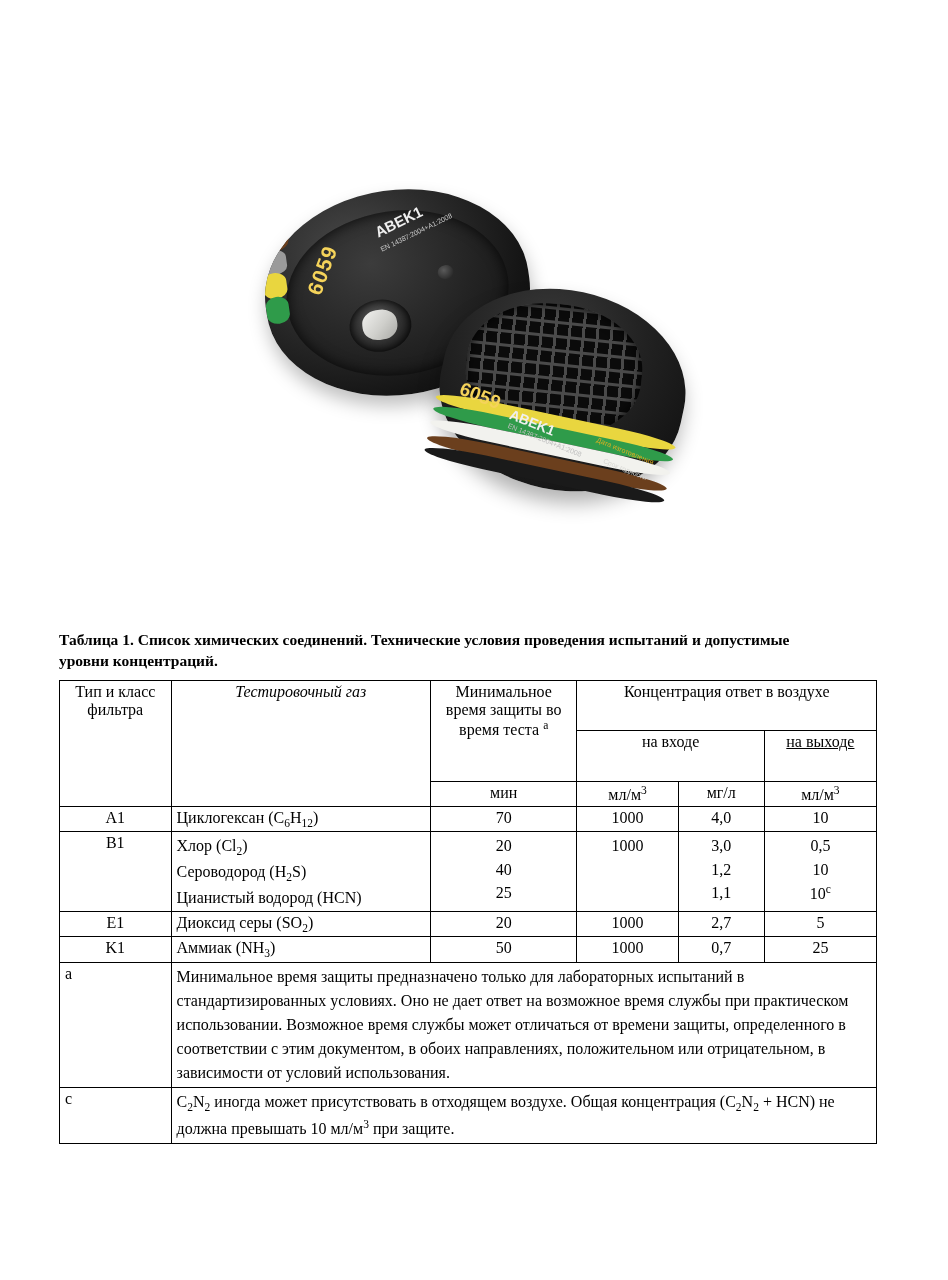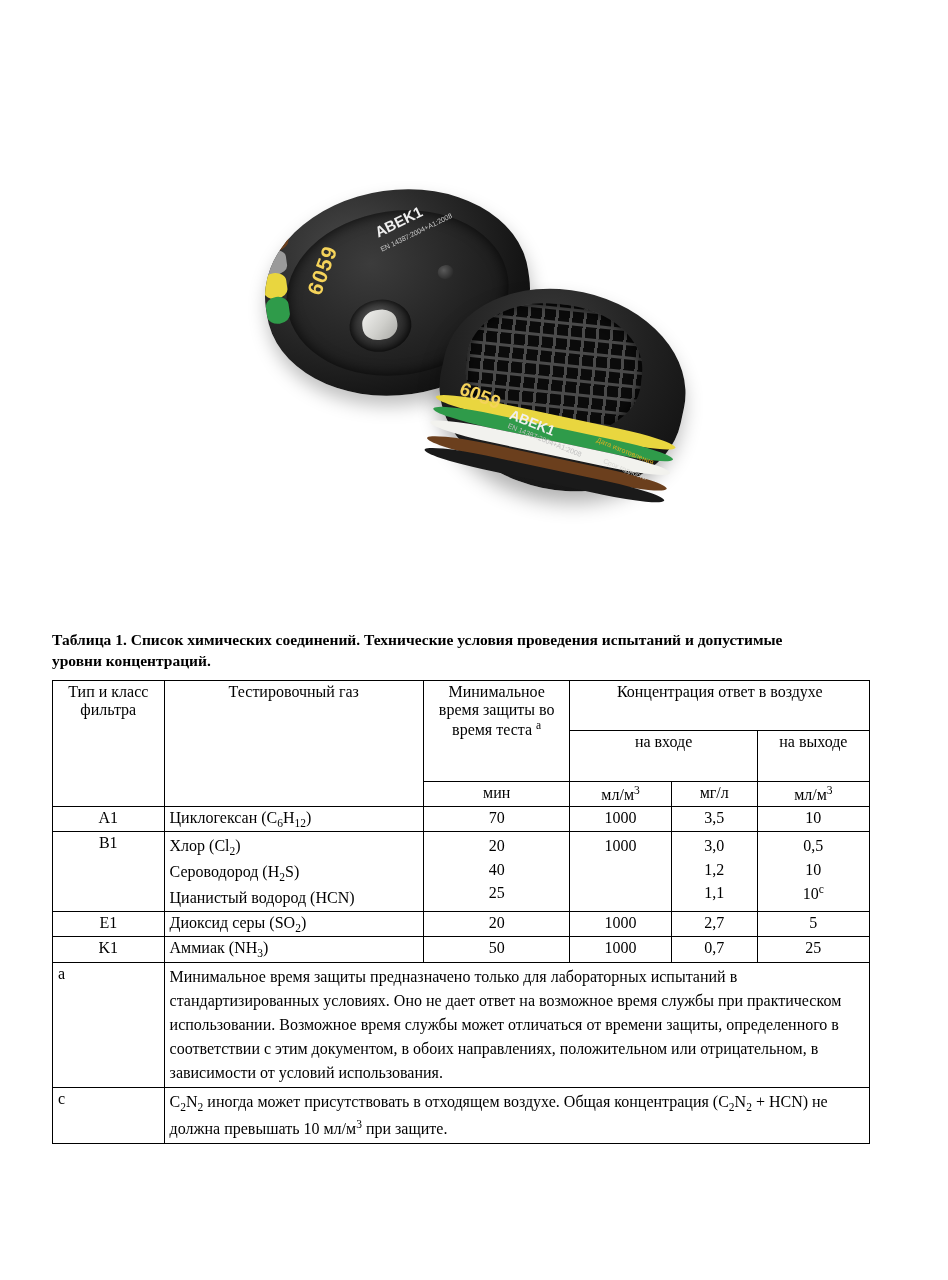--- a/index.html
+++ b/index.html
@@ -214,21 +214,21 @@
     bottom: 32px;
     color: #d8d8d4;
     font-family: "Liberation Sans", sans-serif;
     font-size: 7px;
     transform: rotate(10deg);
   }
 
   
   .doc {
     position: absolute;
-    left: 52px;
+    left: 59px;
     top: 630px;
     width: 738px;
   }
   .caption {
     font-weight: bold;
     font-size: 15.5px;
     line-height: 1.35;
     margin-bottom: 8px;
   }
   table.tbl {
@@ -239,25 +239,25 @@
   table.tbl td, table.tbl th {
     border: 1px solid #000;
     padding: 2px 5px;
     vertical-align: top;
     font-weight: normal;
   }
   .c-center { text-align: center; margin-top: 30px; }
   .c-left { text-align: left; }
   .hdr-tall { height: 96px; vertical-align: top; padding-top: 6px; }
   .w-type { width: 108px; }
-  .w-gas  { width: 272px; }
+  .w-gas  { width: 272px; font-style: italic; }
   .w-time { width: 142px; text-align: center; }
   .w-in1  { width: 100px; }
   .w-in2  { width: 84px; }
-  .w-out  { width: 110px; }
+  .w-out  { width: 110px; text-decoration: underline; }
   .multiline { line-height: 1.45; }
   .note-key { width: 108px; }
   .note-body { line-height: 1.5; padding: 3px 6px 6px 8px; }
   sup { font-size: 0.72em; }
   sub { font-size: 0.72em; }
 </style>
 </head>
 <body>
 
 <div class="photo-area">
@@ -321,21 +321,21 @@
         <td class="c-center w-in1"><span>мл/м</span><sup>3</sup></td>
         <td class="c-center w-in2">мг/л</td>
         <td class="c-center"><span>мл/м</span><sup>3</sup></td>
       </tr>
 
       <tr>
         <td class="c-center">A1</td>
         <td class="c-left">Циклогексан (C<sub>6</sub>H<sub>12</sub>)</td>
         <td class="c-center">70</td>
         <td class="c-center">1000</td>
-        <td class="c-center">3,5</td>
+        <td class="c-center">4,0</td>
         <td class="c-center">10</td>
       </tr>
 
       <tr>
         <td class="c-center">B1</td>
         <td class="c-left multiline">
           <div>Хлор (Cl<sub>2</sub>)</div>
           <div>Сероводород (H<sub>2</sub>S)</div>
           <div>Цианистый водород (HCN)</div>
         </td>

